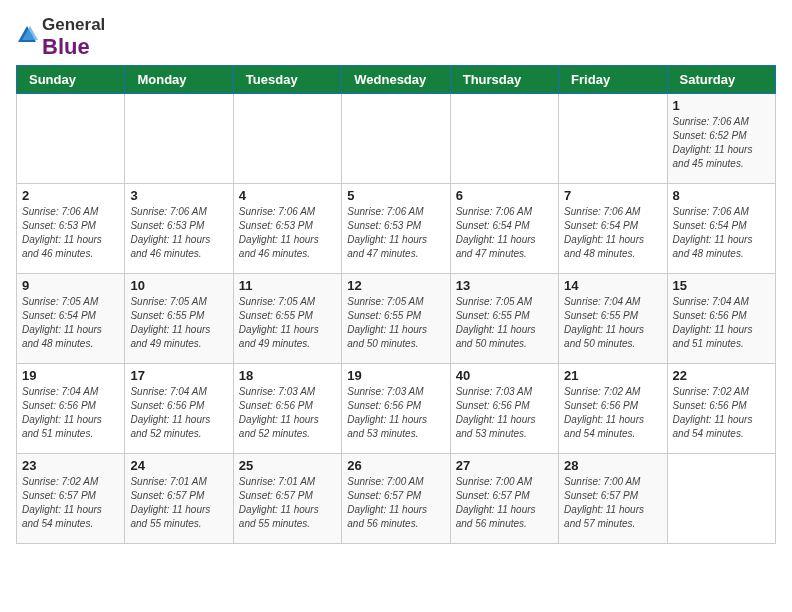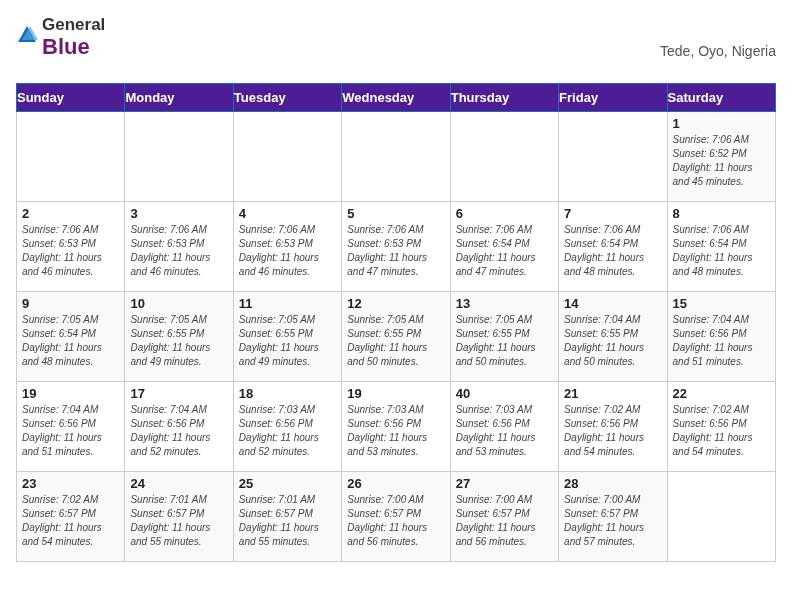--- a/index.html
+++ b/index.html
@@ -6,22 +6,22 @@
     body {
       font-family: Arial, sans-serif;
       background: #fff;
       width: 792px;
       min-height: 612px;
       padding: 16px;
     }
     .header {
       display: flex;
       justify-content: space-between;
-      align-items: flex-end;
-      margin-bottom: 24px;
+      align-items: flex-start;
+      margin-bottom: 6px;
     }
     .logo {
       display: flex;
       align-items: center;
       gap: 4px;
     }
     .logo-icon {
       width: 22px;
       height: 22px;
     }
@@ -36,25 +36,25 @@
     .location {
       font-size: 14px;
       color: #555;
     }
     table {
       width: 100%;
       border-collapse: collapse;
       table-layout: fixed;
     }
     thead th {
-      background: #4c1d95;
+      background: #15803d;
       color: #fff;
       font-size: 13px;
       font-weight: bold;
-      padding: 6px 0;
+      padding: 6px 12px;
       text-align: left;
       border: 1px solid #1a6bba;
     }
     tbody td {
       border: 1px solid #ccc;
       vertical-align: top;
       padding: 4px 5px;
       height: 90px;
       font-size: 10.5px;
       color: #333;
@@ -89,21 +89,20 @@
         <polygon points="11,2 20,18 2,18" fill="#1a6bba"></polygon>
         <polygon points="14,2 22,16 6,16" fill="#4da6e8" opacity="0.7"></polygon>
       </svg>
     </div>
     <div>
       <div style="font-size:17px;font-weight:bold;color:#333;line-height:1.1;">General</div>
       <div style="font-size:22px;font-weight:bold;color:#701a75;line-height:1.1;">Blue</div>
     </div>
   </div>
   <div class="title-block">
-    <div class="location">Tede, Oyo, Nigeria</div>
   </div>
 </div>
 
 <table>
   <thead>
     <tr>
     <th>Sunday</th>
         <th>Monday</th>
         <th>Tuesday</th>
         <th>Wednesday</th>

